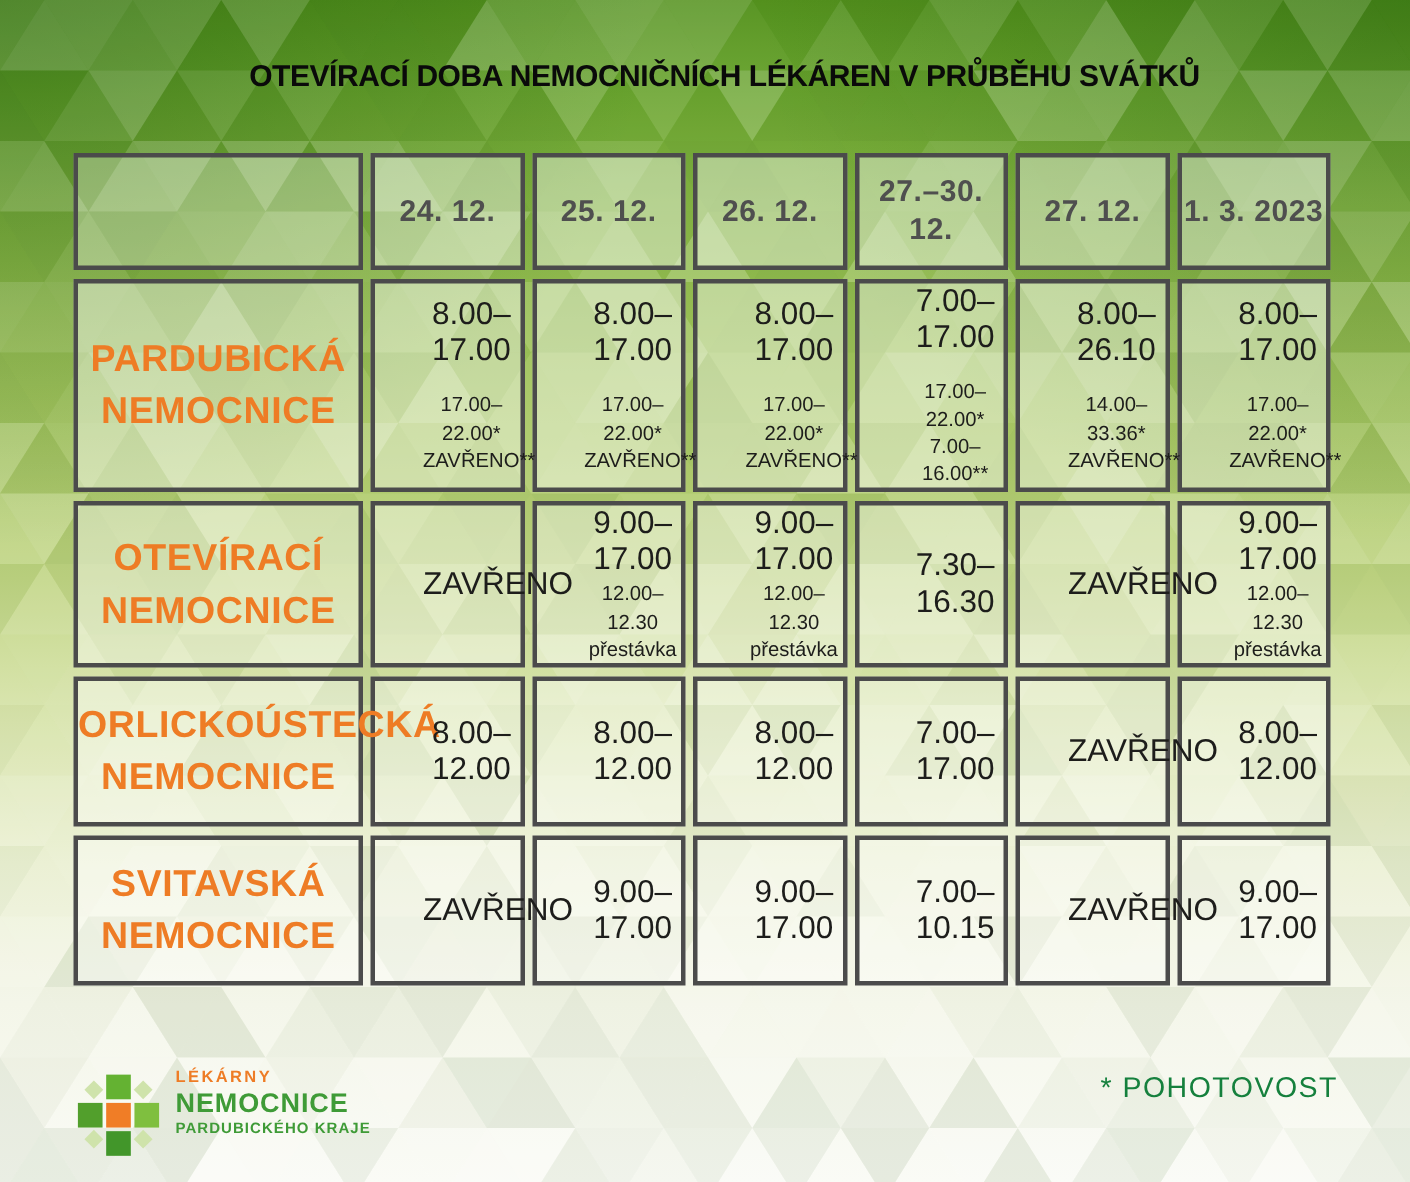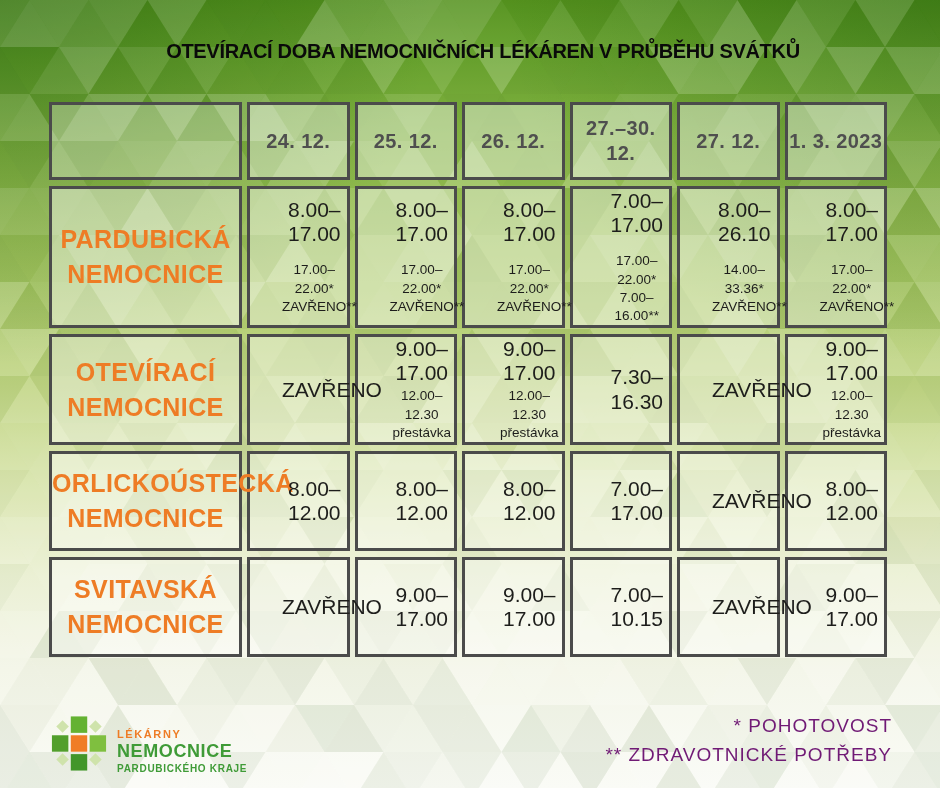--- a/index.html
+++ b/index.html
@@ -28,28 +28,28 @@
     border:3px solid #4b4b4b;background:rgba(255,255,255,0.42);
     box-sizing:border-box;text-align:center;vertical-align:middle;padding:0;
   }
   .grid thead th{height:78px;color:#4f4f4f;font-size:20px;font-weight:bold;letter-spacing:0.4px;line-height:1.25;}
   .grid thead th.corner{background:rgba(255,255,255,0.30);}
   .grid tbody th{height:100px;color:#ee7c25;font-size:25px;font-weight:bold;line-height:1.4;letter-spacing:0.4px;}
   .grid tbody td{height:100px;color:#1d1d1b;font-size:21px;font-weight:normal;padding-left:32px;}
   .grid td .main{line-height:1.15;}
   .grid td .subs{font-size:13.5px;line-height:1.35;margin-top:2px;color:#1d1d1b;}
   .grid td.spaced .subs{margin-top:15px;text-align:center;}
-  .logo{position:absolute;left:50px;top:712px;display:flex;align-items:flex-end;gap:9px;}
+  .logo{position:absolute;left:50px;top:712px;display:flex;align-items:flex-start;gap:9px;}
   .logo-mark{display:block;}
   .logo-text .l1{color:#ee7c25;font-size:11px;font-weight:bold;letter-spacing:1.6px;}
   .logo-text .l2{color:#3f9b37;font-size:18px;font-weight:bold;letter-spacing:0.6px;margin-top:1px;}
   .logo-text .l3{color:#3f9b37;font-size:10px;font-weight:bold;letter-spacing:0.7px;margin-top:1px;}
   .footnotes{
     position:absolute;right:48px;top:712px;text-align:right;
-    color:#701a75;font-size:19px;letter-spacing:1px;line-height:1.5;
+    color:#15803d;font-size:19px;letter-spacing:1px;line-height:1.5;
   }
 </style>
 </head>
 <body>
 
 <svg id="bg" xmlns="http://www.w3.org/2000/svg" width="940" height="788">
     <polygon points="-59,47 -29.5,0 0,47" fill="#27570c" fill-opacity="0.084"></polygon>
     <polygon points="-29.5,0 29.5,0 0,47" fill="#ffffff" fill-opacity="0.110"></polygon>
     <polygon points="0,47 29.5,0 59,47" fill="#ffffff" fill-opacity="0.162"></polygon>
     <polygon points="29.5,0 88.5,0 59,47" fill="#ffffff" fill-opacity="0.154"></polygon>
@@ -910,16 +910,15 @@
     </svg>
     <div class="logo-text">
       <div class="l1">LÉKÁRNY</div>
       <div class="l2">NEMOCNICE</div>
       <div class="l3">PARDUBICKÉHO KRAJE</div>
     </div>
   </div>
 
   <div class="footnotes">
     <div>* POHOTOVOST</div>
-    <div>** ZDRAVOTNICKÉ POTŘEBY</div>
   </div>
 
 </div>
 
 </body></html>

